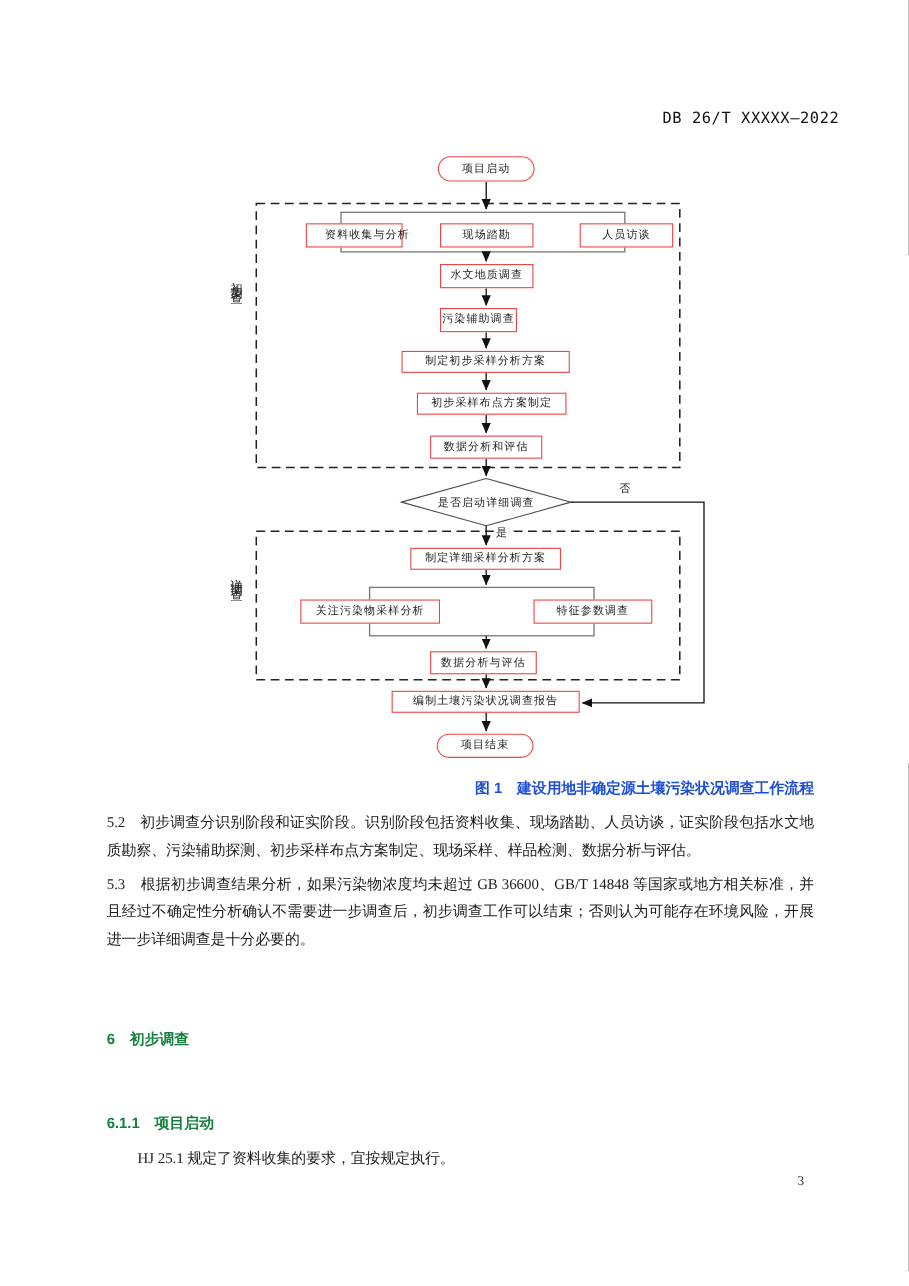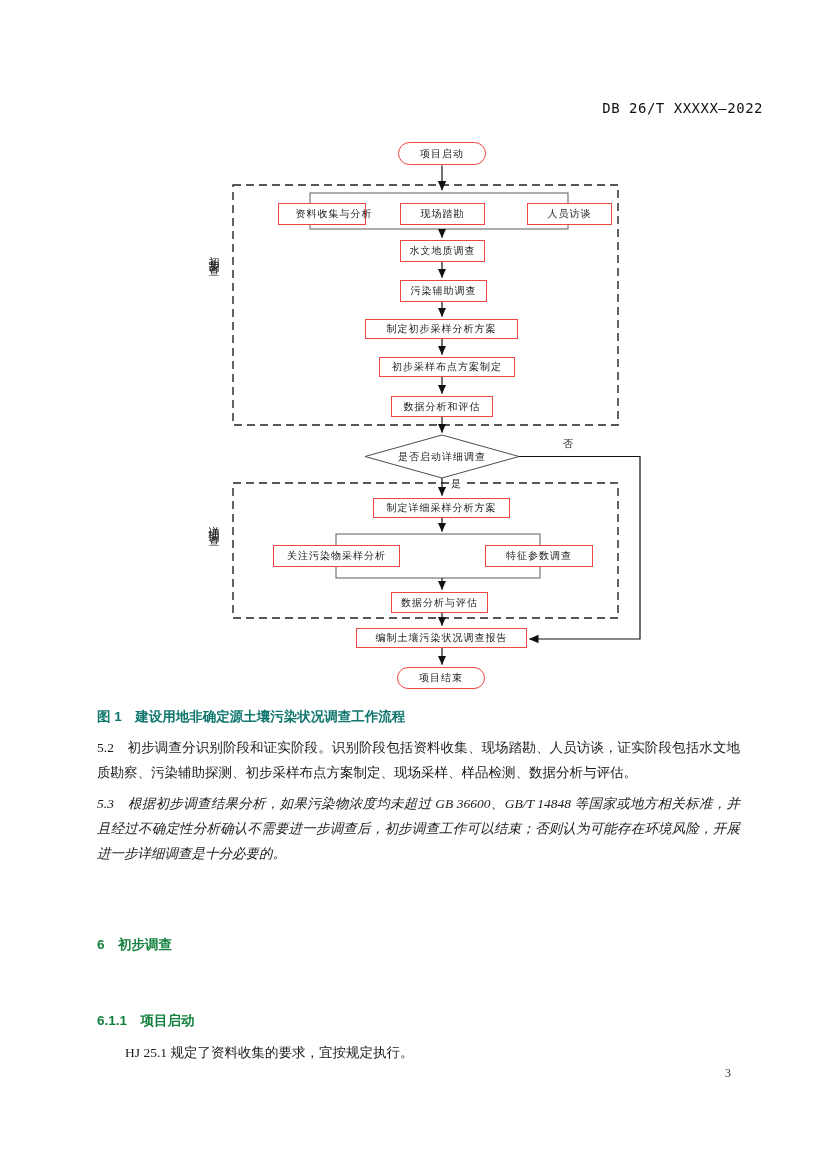--- a/index.html
+++ b/index.html
@@ -39,22 +39,22 @@
     font-size:11px;letter-spacing:3px;color:#222;
     font-family:"Liberation Serif",serif;
   }
   .fc-tag{
     position:absolute;z-index:3;font-size:10px;color:#222;background:#fff;
     font-family:"Liberation Serif",serif;padding:0 2px;
   }
   
   .caption{
     position:absolute;left:97px;top:704px;width:643px;z-index:2;
-    text-align:left;font-family:"Liberation Sans",sans-serif;
-    font-weight:bold;font-size:13.5px;line-height:25px;color:#0f766e;
+    text-align:right;font-family:"Liberation Sans",sans-serif;
+    font-weight:bold;font-size:13.5px;line-height:25px;color:#1d4ed8;
   }
   .para{
     position:absolute;left:97px;width:643px;z-index:2;margin:0;
     text-align:justify;font-size:13.5px;line-height:25px;color:#1a1a1a;
     font-family:"Liberation Serif",serif;
   }
   .heading{
     position:absolute;left:97px;width:643px;z-index:2;margin:0;
     font-family:"Liberation Sans",sans-serif;font-weight:bold;
     font-size:13.5px;line-height:25px;color:#15803d;
@@ -106,41 +106,41 @@
 
   <div class="fc-box fc-oval" style="left:398px;top:142px;width:88px;height:23px;">项目启动</div>
 
   <div class="fc-vlabel" style="left:206px;top:247px;">初步调查</div>
 
   <div class="fc-box" style="left:278px;top:203px;width:88px;height:22px;padding-left:24px;">资料收集与分析</div>
   <div class="fc-box" style="left:400px;top:203px;width:85px;height:22px;">现场踏勘</div>
   <div class="fc-box" style="left:527px;top:203px;width:85px;height:22px;">人员访谈</div>
 
   <div class="fc-box" style="left:400px;top:240px;width:85px;height:22px;">水文地质调查</div>
-  <div class="fc-box" style="left:400px;top:280px;width:87px;height:22px;">污染辅助调查</div>
+  <div class="fc-box" style="left:400px;top:280px;width:70px;height:22px;">污染辅助调查</div>
   <div class="fc-box" style="left:365px;top:319px;width:153px;height:20px;">制定初步采样分析方案</div>
   <div class="fc-box" style="left:379px;top:357px;width:136px;height:20px;">初步采样布点方案制定</div>
   <div class="fc-box" style="left:391px;top:396px;width:102px;height:21px;">数据分析和评估</div>
 
   <div class="fc-plain" style="left:370px;top:449px;width:144px;height:15px;">是否启动详细调查</div>
   <div class="fc-tag" style="left:561px;top:437px;">否</div>
   <div class="fc-tag" style="left:449px;top:477px;">是</div>
 
   <div class="fc-vlabel" style="left:206px;top:517px;">详细调查</div>
 
   <div class="fc-box" style="left:373px;top:498px;width:137px;height:20px;">制定详细采样分析方案</div>
   <div class="fc-box" style="left:273px;top:545px;width:127px;height:22px;">关注污染物采样分析</div>
   <div class="fc-box" style="left:485px;top:545px;width:108px;height:22px;">特征参数调查</div>
   <div class="fc-box" style="left:391px;top:592px;width:97px;height:21px;">数据分析与评估</div>
   <div class="fc-box" style="left:356px;top:628px;width:171px;height:20px;">编制土壤污染状况调查报告</div>
   <div class="fc-box fc-oval" style="left:397px;top:667px;width:88px;height:22px;">项目结束</div>
 
   <div class="caption">图 1　建设用地非确定源土壤污染状况调查工作流程</div>
 
   <p class="para" style="top:735px;">5.2　初步调查分识别阶段和证实阶段。识别阶段包括资料收集、现场踏勘、人员访谈，证实阶段包括水文地质勘察、污染辅助探测、初步采样布点方案制定、现场采样、样品检测、数据分析与评估。</p>
-  <p class="para" style="top:791px;font-style:italic;">5.3　根据初步调查结果分析，如果污染物浓度均未超过 GB 36600、GB/T 14848 等国家或地方相关标准，并且经过不确定性分析确认不需要进一步调查后，初步调查工作可以结束；否则认为可能存在环境风险，开展进一步详细调查是十分必要的。</p>
+  <p class="para" style="top:791px;">5.3　根据初步调查结果分析，如果污染物浓度均未超过 GB 36600、GB/T 14848 等国家或地方相关标准，并且经过不确定性分析确认不需要进一步调查后，初步调查工作可以结束；否则认为可能存在环境风险，开展进一步详细调查是十分必要的。</p>
 
   <h2 class="heading" style="top:932px;">6　初步调查</h2>
   <h4 class="heading" style="top:1008px;">6.1.1　项目启动</h4>
   <p class="para indent1" style="top:1040px;">HJ 25.1 规定了资料收集的要求，宜按规定执行。</p>
 
   <div class="page-number">3</div>
 </div>
 
 </body></html>

